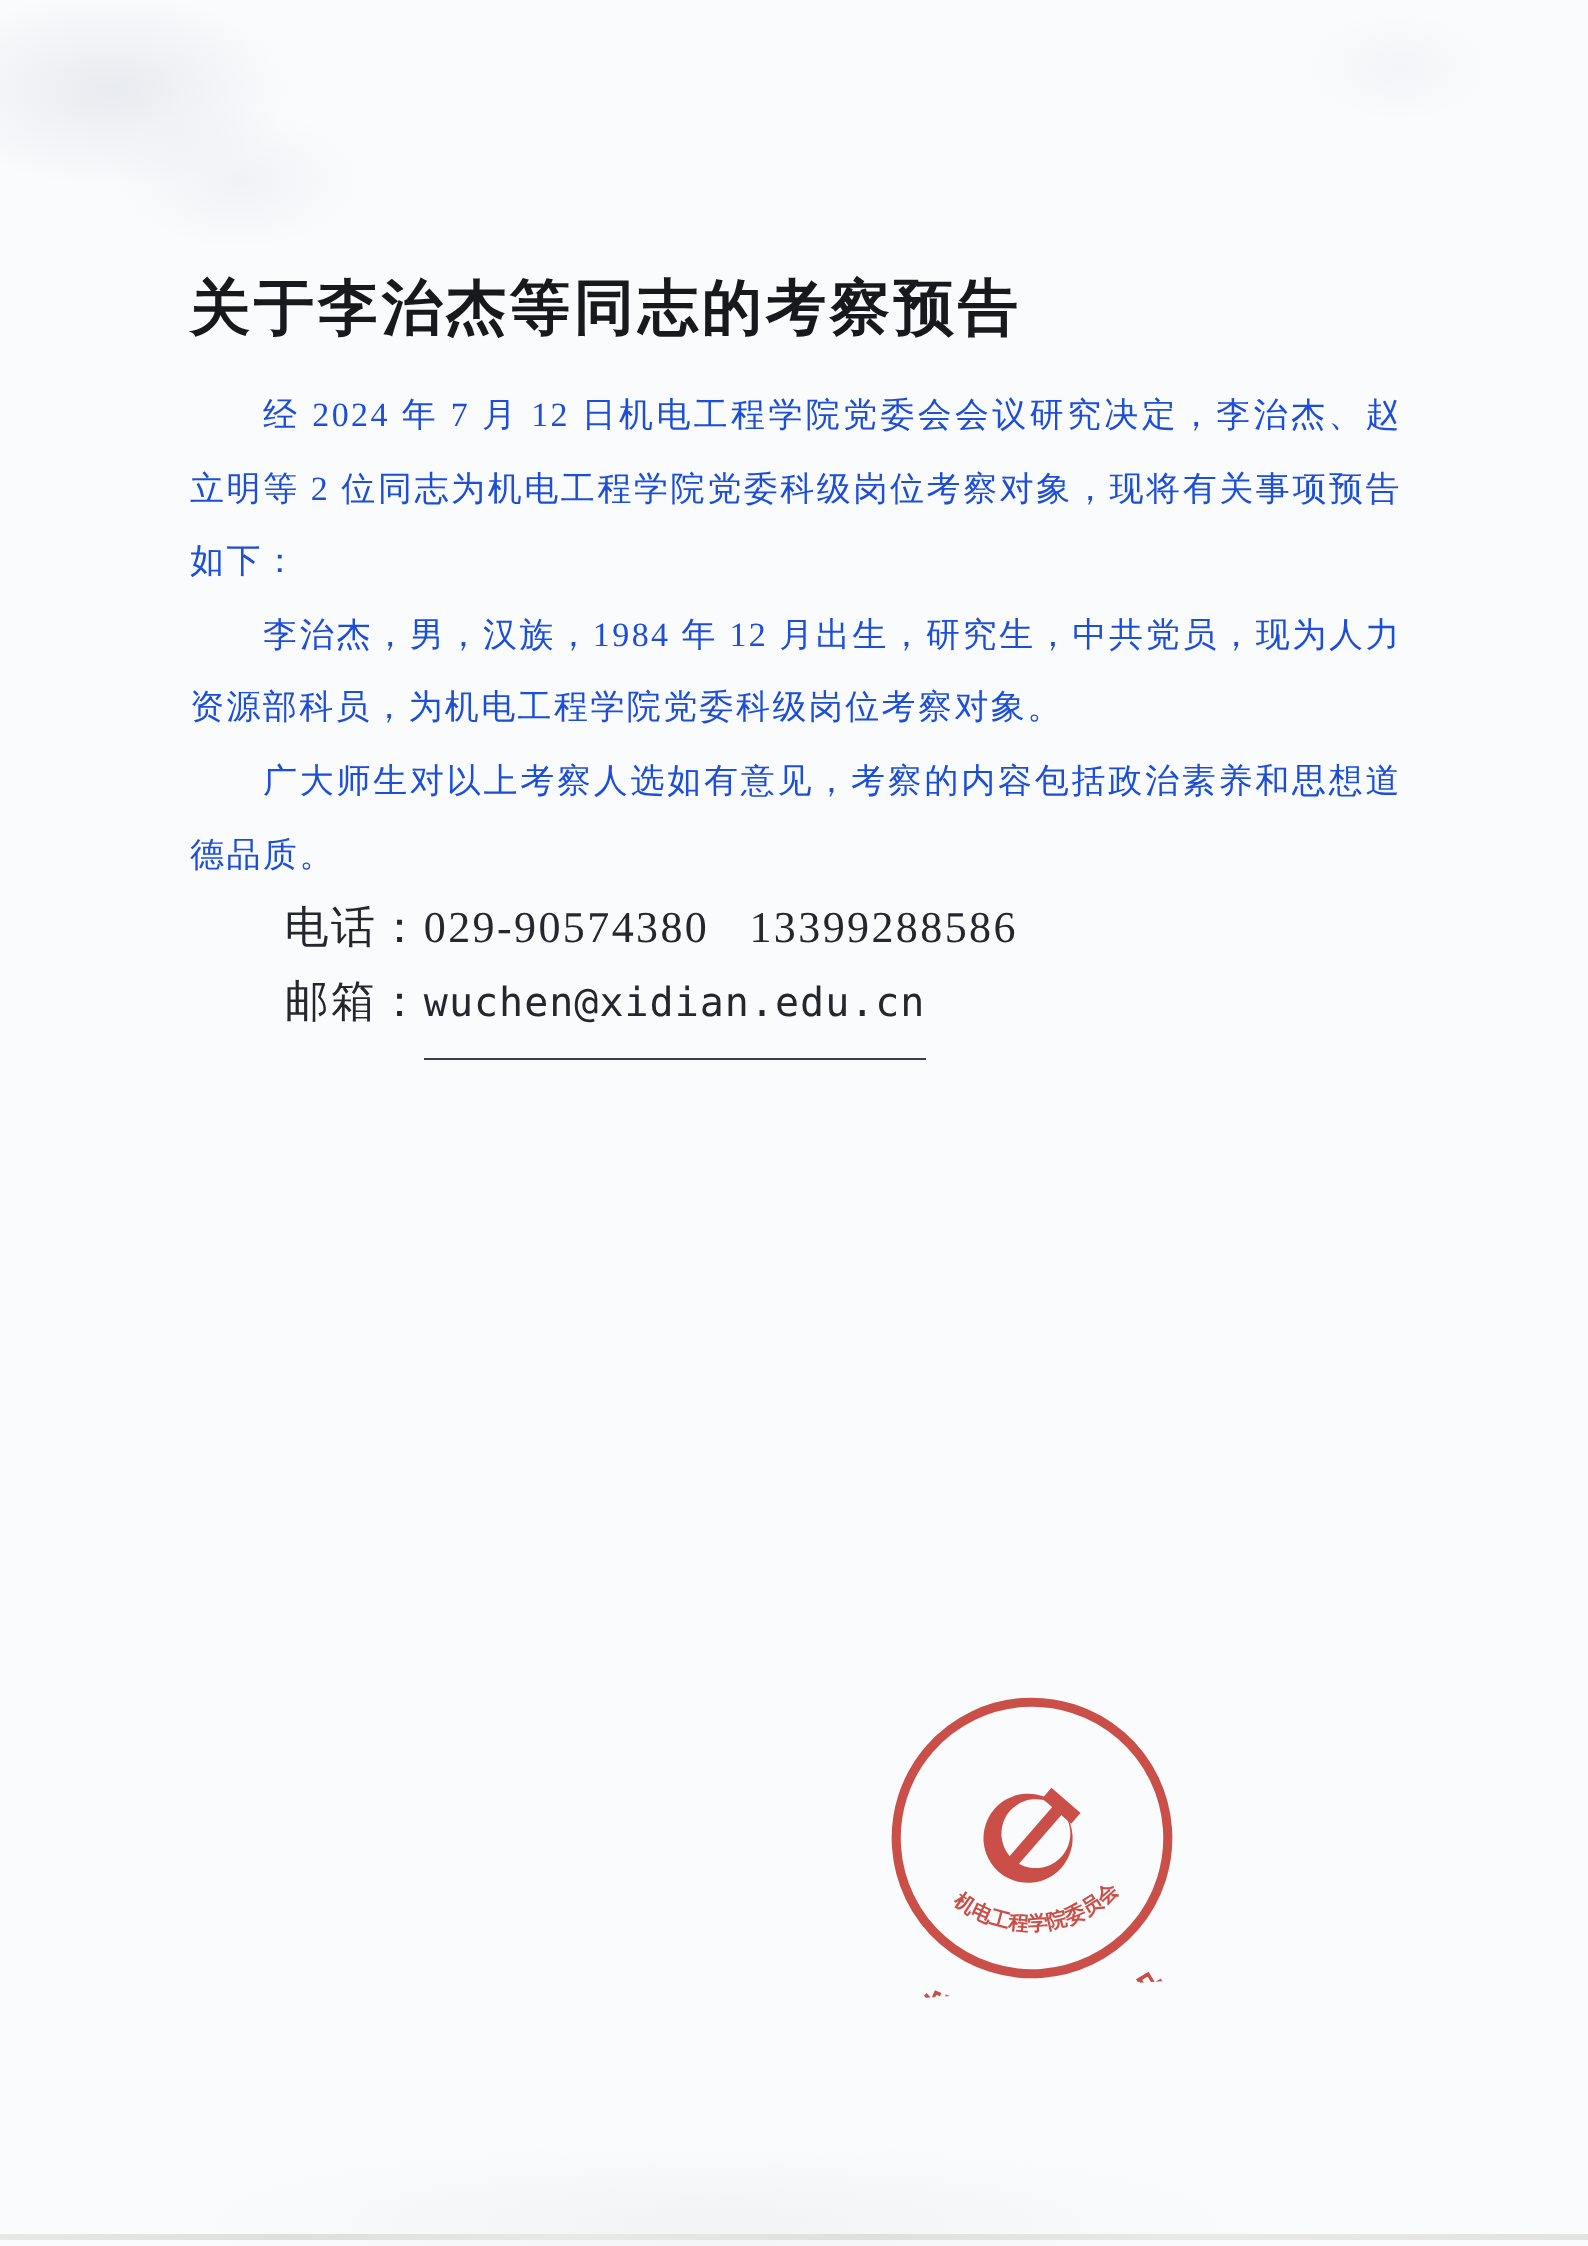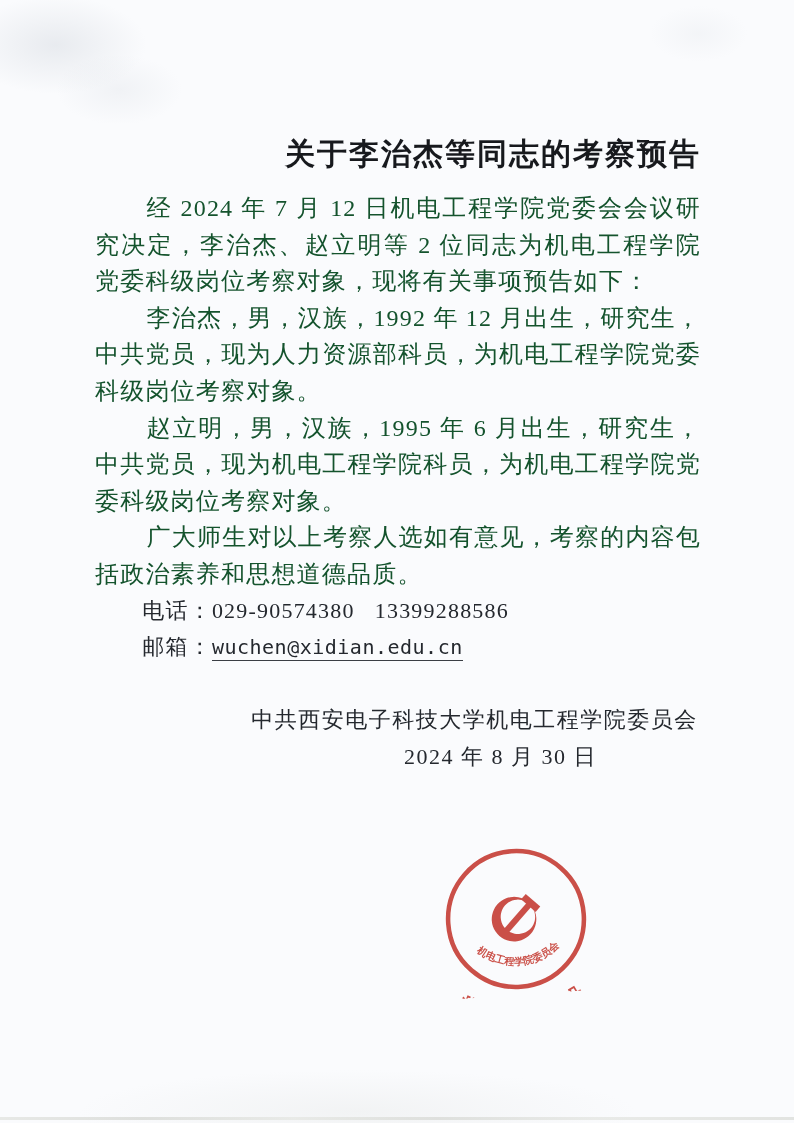--- a/index.html
+++ b/index.html
@@ -29,53 +29,53 @@
     opacity: .65;
   }
 
   .doc {
     position: absolute;
     left: 95px; top: 0;
     width: 606px;
   }
   .doc-title {
     margin-top: 134px;
-    text-align: right;
+    text-align: left;
     font-family: "DejaVu Sans", "Liberation Sans", sans-serif;
     font-weight: bold;
     font-size: 30px;
     letter-spacing: 2px;
     color: #17191d;
   }
   .body-text { margin-top: 15px; }
   .para {
-    font-size: 24px;
+    font-size: 17px;
     line-height: 36.6px;
     letter-spacing: 1.2px;
     text-align: justify;
     text-justify: inter-ideograph;
     text-indent: 2.15em;
-    color: #14532d;
+    color: #1d4ed8;
   }
   .contact-line {
     font-size: 22px;
     line-height: 36.6px;
     letter-spacing: 1.2px;
     padding-left: 2.15em;
     color: #24282e;
   }
   .phone-numbers { white-space: pre; }
   .email-link {
     font-family: "DejaVu Sans Mono", "Liberation Mono", monospace;
     font-size: 20px;
     letter-spacing: 0.5px;
     color: #24282e;
     text-decoration: none;
     border-bottom: 1.5px solid #3a3e44;
-    padding-bottom: 1px;
+    padding-bottom: 16px;
   }
   .signature-block { margin-top: 35px; }
   .signature-org {
     font-size: 22px;
     letter-spacing: 1.5px;
     line-height: 37px;
     text-align: center;
     padding-left: 153px;
     color: #24282e;
   }
@@ -102,36 +102,31 @@
 <body>
 
 <div class="paper-noise"></div>
 <div class="bottom-edge"></div>
 
 <div class="doc">
   <h1 class="doc-title">关于李治杰等同志的考察预告</h1>
 
   <div class="body-text">
     <p class="para">经 2024 年 7 月 12 日机电工程学院党委会会议研究决定，李治杰、赵立明等 2 位同志为机电工程学院党委科级岗位考察对象，现将有关事项预告如下：</p>
-    <p class="para">李治杰，男，汉族，1992 年 12 月出生，研究生，中共党员，现为人力资源部科员，为机电工程学院党委科级岗位考察对象。</p>
-    <p class="para">赵立明，男，汉族，1995 年 6 月出生，研究生，中共党员，现为机电工程学院科员，为机电工程学院党委科级岗位考察对象。</p>
+    <p class="para">李治杰，男，汉族，1984 年 12 月出生，研究生，中共党员，现为人力资源部科员，为机电工程学院党委科级岗位考察对象。</p>
     <p class="para">广大师生对以上考察人选如有意见，考察的内容包括政治素养和思想道德品质。</p>
 
     <div class="contact-line">
       <span>电话：</span><span class="phone-numbers">029-90574380   13399288586</span>
     </div>
     <div class="contact-line">
       <span>邮箱：</span><a href="#" class="email-link">wuchen@xidian.edu.cn</a>
     </div>
   </div>
 
-  <div class="signature-block">
-    <div class="signature-org">中共西安电子科技大学机电工程学院委员会</div>
-    <div class="signature-date">2024 年 8 月 30 日</div>
-  </div>
 </div>
 
 <svg class="seal" viewBox="0 0 150 150" xmlns="http://www.w3.org/2000/svg">
   <defs>
     <path id="sealRingPath" d="M 75,128 A 53,53 0 1 1 74.9,128"></path>
     <path id="sealBottomPath" d="M 36,106 A 60,60 0 0 0 114,106"></path>
   </defs>
   <circle cx="75" cy="75" r="67" fill="none" stroke="#c8382e" stroke-width="4.5"></circle>
   <text font-size="16.5" font-weight="bold" fill="#c8382e" letter-spacing="1.5" font-family="Liberation Serif, DejaVu Serif, serif">
     <textPath href="#sealRingPath" startOffset="50%" text-anchor="middle">中国共产党西安电子科技大学</textPath>

